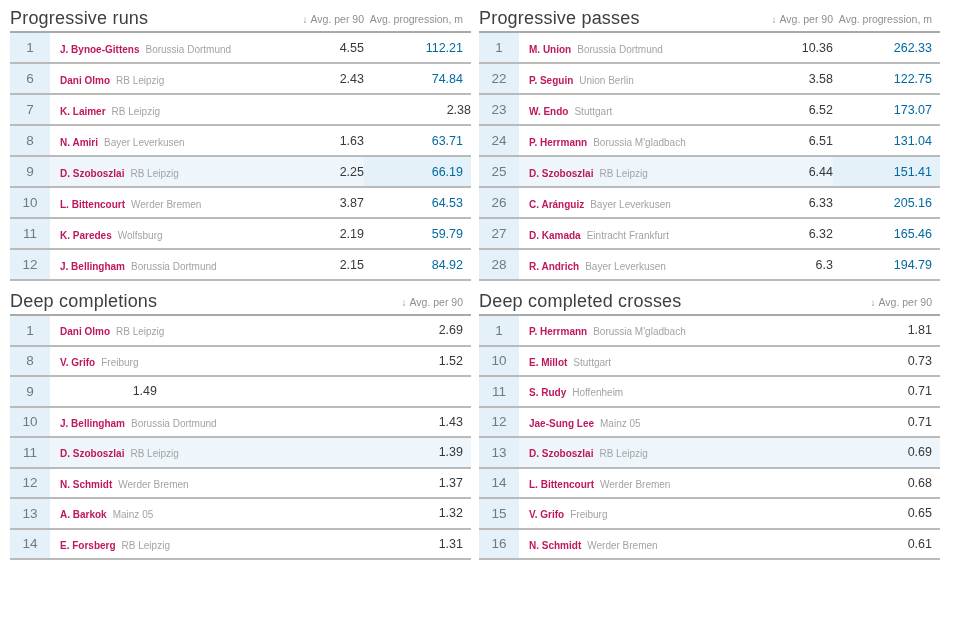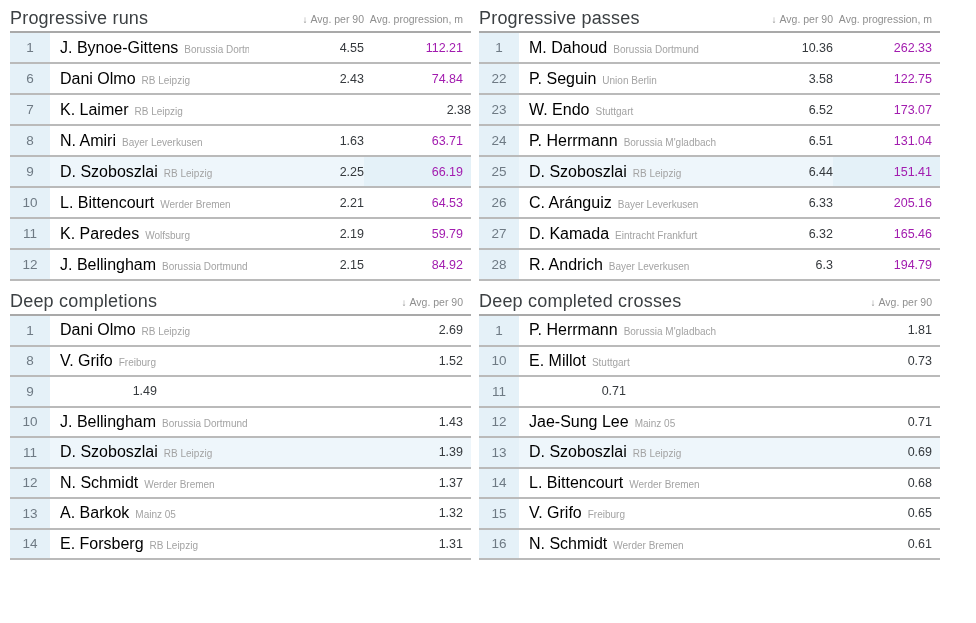--- a/index.html
+++ b/index.html
@@ -18,25 +18,25 @@
   .one-col .hdr-per90 { padding-right:8px; }
   .sort-arrow { font-size:10px; margin-right:3px; color:var(--header-text,#8f8f8f); }
   .rows { border-top:2px solid #a9a9a9; }
   .row { display:flex; align-items:center; height:31px;
          border-bottom:2px solid var(--divider,#bababa); background:#fff; }
   .one-col .row { height:30.5px; }
   .cell-rank { width:40px; align-self:stretch; background:var(--rank-bg,#e5f1f8);
                display:flex; align-items:center; justify-content:center;
                font-size:13.5px; color:#6e7a84; }
   .cell-player { flex:1; padding-left:10px; white-space:nowrap; overflow:hidden; }
-  .player-name { font-weight:normal; font-size:16px; color:#000000; }
+  .player-name { font-weight:bold; font-size:10px; color:#be185d; }
   .player-team { font-size:10px; color:var(--team-text,#a3a3a3); margin-left:6px; }
   .cell-per90 { width:115px; text-align:right; font-size:12.5px; color:#35393d; }
   .cell-prog  { width:107px; align-self:stretch; display:flex; align-items:center;
-                justify-content:flex-end; padding-right:8px; font-size:12.5px; color:#a21caf; }
+                justify-content:flex-end; padding-right:8px; font-size:12.5px; color:#0369a1; }
   .one-col .cell-per90 { padding-right:8px; }
   .row.highlight { background:var(--hl-bg,#eef6fb); }
   .row.highlight .cell-prog { background:var(--hl-metric-bg,#e4f1f8); }
 </style>
 </head>
 <body>
 
 <div class="page">
   <div class="grid">
   <div class="panel two-col">
@@ -76,21 +76,21 @@
   <div class="row highlight">
     <div class="cell-rank">9</div>
     <div class="cell-player"><span class="player-name">D. Szoboszlai</span><span class="player-team">RB Leipzig</span></div>
     <div class="cell-per90">2.25</div>
     <div class="cell-prog">66.19</div>
   </div>
 
   <div class="row">
     <div class="cell-rank">10</div>
     <div class="cell-player"><span class="player-name">L. Bittencourt</span><span class="player-team">Werder Bremen</span></div>
-    <div class="cell-per90">2.21</div>
+    <div class="cell-per90">3.87</div>
     <div class="cell-prog">64.53</div>
   </div>
 
   <div class="row">
     <div class="cell-rank">11</div>
     <div class="cell-player"><span class="player-name">K. Paredes</span><span class="player-team">Wolfsburg</span></div>
     <div class="cell-per90">2.19</div>
     <div class="cell-prog">59.79</div>
   </div>
 
@@ -105,21 +105,21 @@
 
   <div class="panel two-col">
     <div class="panel-header">
       <div class="panel-title">Progressive passes</div>
       <div class="col-label hdr-per90"><span class="sort-arrow">↓</span><span>Avg. per 90</span></div>
       <div class="col-label hdr-prog">Avg. progression, m</div>
     </div>
     <div class="rows">
   <div class="row">
     <div class="cell-rank">1</div>
-    <div class="cell-player"><span class="player-name">M. Dahoud</span><span class="player-team">Borussia Dortmund</span></div>
+    <div class="cell-player"><span class="player-name">M. Union</span><span class="player-team">Borussia Dortmund</span></div>
     <div class="cell-per90">10.36</div>
     <div class="cell-prog">262.33</div>
   </div>
 
   <div class="row">
     <div class="cell-rank">22</div>
     <div class="cell-player"><span class="player-name">P. Seguin</span><span class="player-team">Union Berlin</span></div>
     <div class="cell-per90">3.58</div>
     <div class="cell-prog">122.75</div>
   </div>
@@ -248,20 +248,21 @@
 
   <div class="row">
     <div class="cell-rank">10</div>
     <div class="cell-player"><span class="player-name">E. Millot</span><span class="player-team">Stuttgart</span></div>
     <div class="cell-per90">0.73</div>
 
   </div>
 
   <div class="row">
     <div class="cell-rank">11</div>
+    <div class="cell-player"><span class="player-name">S. Rudy</span><span class="player-team">Hoffenheim</span></div>
     <div class="cell-per90">0.71</div>
 
   </div>
 
   <div class="row">
     <div class="cell-rank">12</div>
     <div class="cell-player"><span class="player-name">Jae-Sung Lee</span><span class="player-team">Mainz 05</span></div>
     <div class="cell-per90">0.71</div>
 
   </div>

